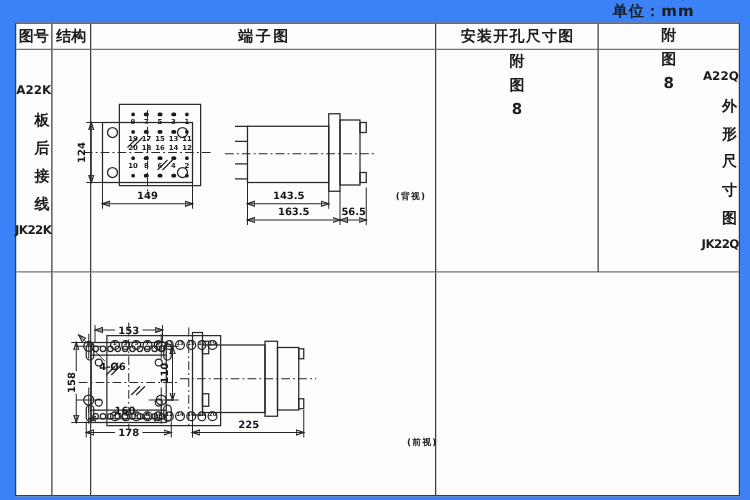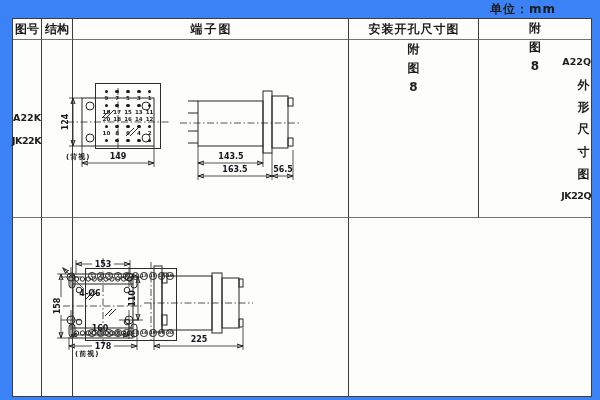--- a/index.html
+++ b/index.html
@@ -33,21 +33,21 @@
          box-sizing:border-box;display:grid;grid-template-columns:repeat(5,1fr);
          grid-template-rows:repeat(8,1fr);padding:4px 5px;align-items:center;justify-items:center}
   .dt{width:3.6px;height:3.6px;background:#1a1a1a;border-radius:50%}
   .tn{font-size:5.5px;font-weight:700;line-height:1}
   
   .t2box{position:absolute;left:12px;top:50px;width:92px;height:73px;border:1.6px solid #2c2c2c;
          box-sizing:border-box;display:flex;flex-direction:column;justify-content:space-between;padding:3px 2px}
   .t2row{display:flex;justify-content:space-between}
   .cn{width:7.6px;height:7.6px;box-sizing:border-box;border:1px solid #222;border-radius:50%;
       display:flex;align-items:center;justify-content:center;font-size:4.4px;font-weight:700;line-height:1}
-  .cap{position:absolute;width:100%;text-align:left;font-size:7px;font-weight:600;letter-spacing:1px}
+  .cap{position:absolute;width:100%;text-align:right;font-size:7px;font-weight:600;letter-spacing:1px}
   .cap1{left:-7px;top:112px}
   .cap2{left:2px;top:131px}
 </style>
 </head>
 <body>
 
 <div class="page">
   <div class="unit">单位：mm</div>
 
   <div class="tbl">
@@ -56,20 +56,21 @@
     <div class="c hd">结构</div>
     <div class="c hd sp2">端子图</div>
     <div class="c hd sp1">安装开孔尺寸图</div>
 
     <div class="c figcell">
       <div class="vtxt">附图8</div>
     </div>
 
     <div class="c structcell">
       <div class="model">A22K</div>
+      <div class="vtxt wiring">板后接线</div>
       <div class="code">JK22K</div>
     </div>
 
     <div class="c">
       <svg width="276" height="178" viewBox="0 0 276 178">
         <defs>
           <marker id="ar" markerWidth="7" markerHeight="6" refX="6" refY="3" orient="auto-start-reverse" markerUnits="userSpaceOnUse">
             <path d="M0,1 L6,3 L0,5 Z" fill="#262626" stroke="none"></path>
           </marker>
         </defs>

